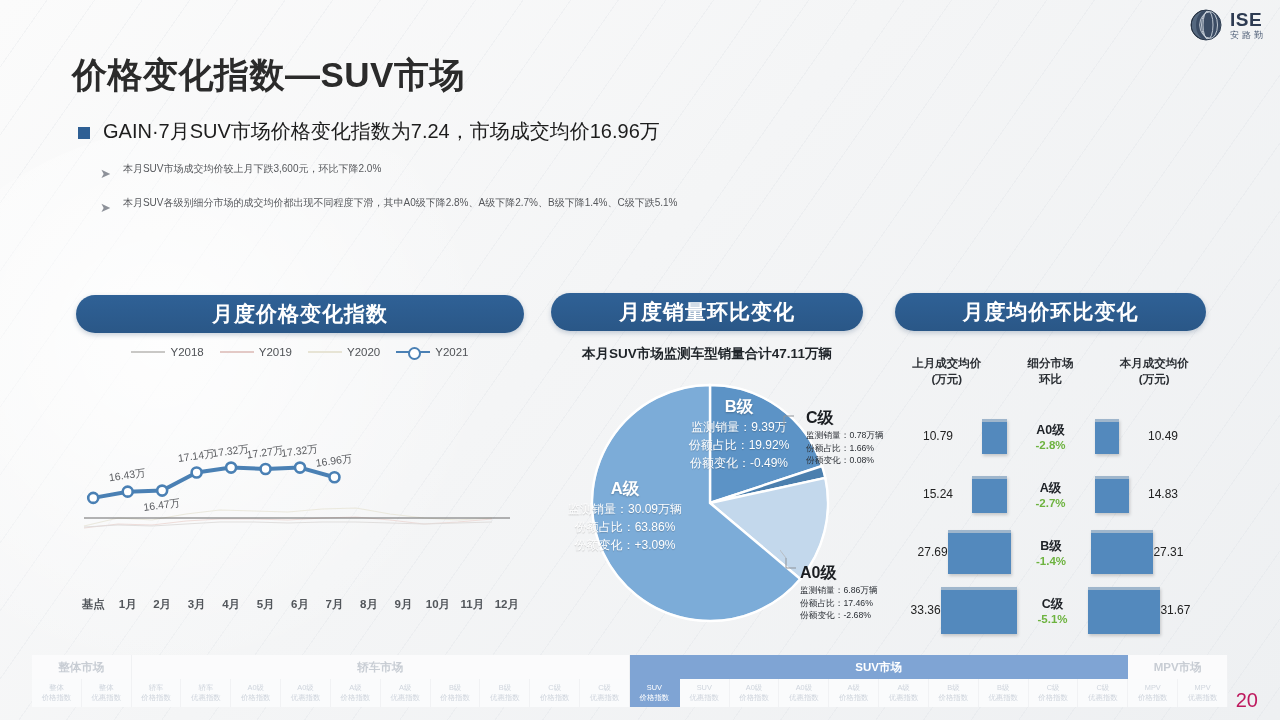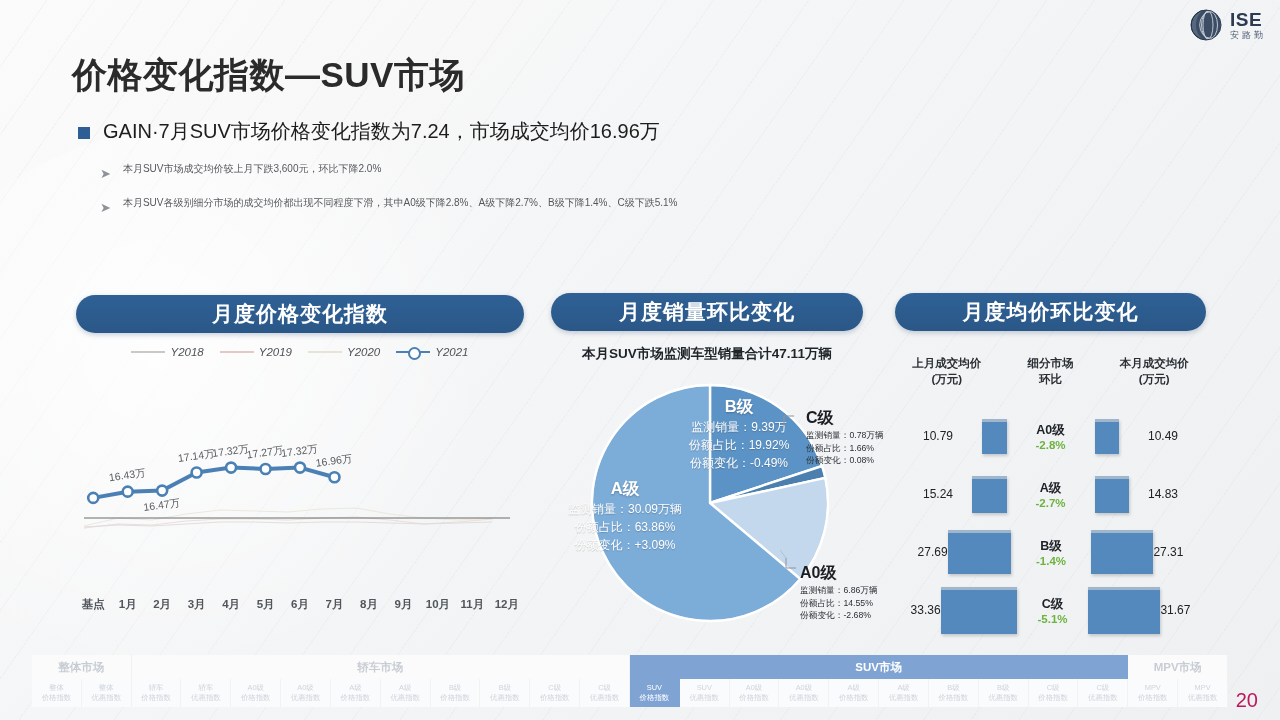--- a/index.html
+++ b/index.html
@@ -53,21 +53,21 @@
     display:flex;align-items:center;justify-content:center;
     box-shadow:0 2px 5px rgba(40,70,110,.25);
   }
   #pill-1{left:76px;top:295px;width:448px;}
   #pill-2{left:551px;top:293px;width:312px;}
   #pill-3{left:895px;top:293px;width:311px;}
 
   
   .linechart{position:absolute;left:76px;top:338px;width:448px;height:290px;}
   .legend{position:absolute;left:0;top:8px;width:448px;display:flex;justify-content:center;gap:16px;align-items:center;}
-  .lg{display:flex;align-items:center;gap:5px;font-size:11.5px;color:#4f5256;font-style:italic;}
+  .lg{display:flex;align-items:center;gap:5px;font-size:11.5px;color:#4f5256;}
   .lg-line{width:34px;height:2px;display:block;}
   .lg-dot{width:9px;height:9px;border-radius:50%;border:2.5px solid #4a80b4;background:#fff;position:absolute;left:12px;top:-4px;}
   .lg-mk{position:relative;width:34px;height:2px;}
 
   
   .xaxis{position:absolute;left:0;bottom:16px;width:448px;display:flex;}
   .xlab{flex:1;text-align:center;font-size:11.5px;color:#52565b;font-weight:bold;}
 
   
   .pie-sub{position:absolute;left:551px;top:345px;width:312px;text-align:center;
@@ -241,21 +241,21 @@
 
   <div class="callout" style="left:806px;top:408px;">
     <div class="c-t">C级</div>
     <div class="c-l">监测销量：0.78万辆</div>
     <div class="c-l">份额占比：1.66%</div>
     <div class="c-l">份额变化：0.08%</div>
   </div>
   <div class="callout" style="left:800px;top:563px;">
     <div class="c-t">A0级</div>
     <div class="c-l">监测销量：6.86万辆</div>
-    <div class="c-l">份额占比：14.55%</div>
+    <div class="c-l">份额占比：17.46%</div>
     <div class="c-l">份额变化：-2.68%</div>
   </div>
   <svg width="80" height="230" style="position:absolute;left:780px;top:400px;">
     <path d="M14 16 L4 16 L4 26" stroke="#8e9399" stroke-width="1" fill="none"></path>
     <path d="M16 168 L6 168 L6 158" stroke="#8e9399" stroke-width="1" fill="none"></path>
     <path d="M6 158 C -8 140, -14 130, -24 120" stroke="#b9bec4" stroke-width="1" fill="none"></path>
   </svg>
 
   <div class="barpanel">
     <div class="bp-head">

